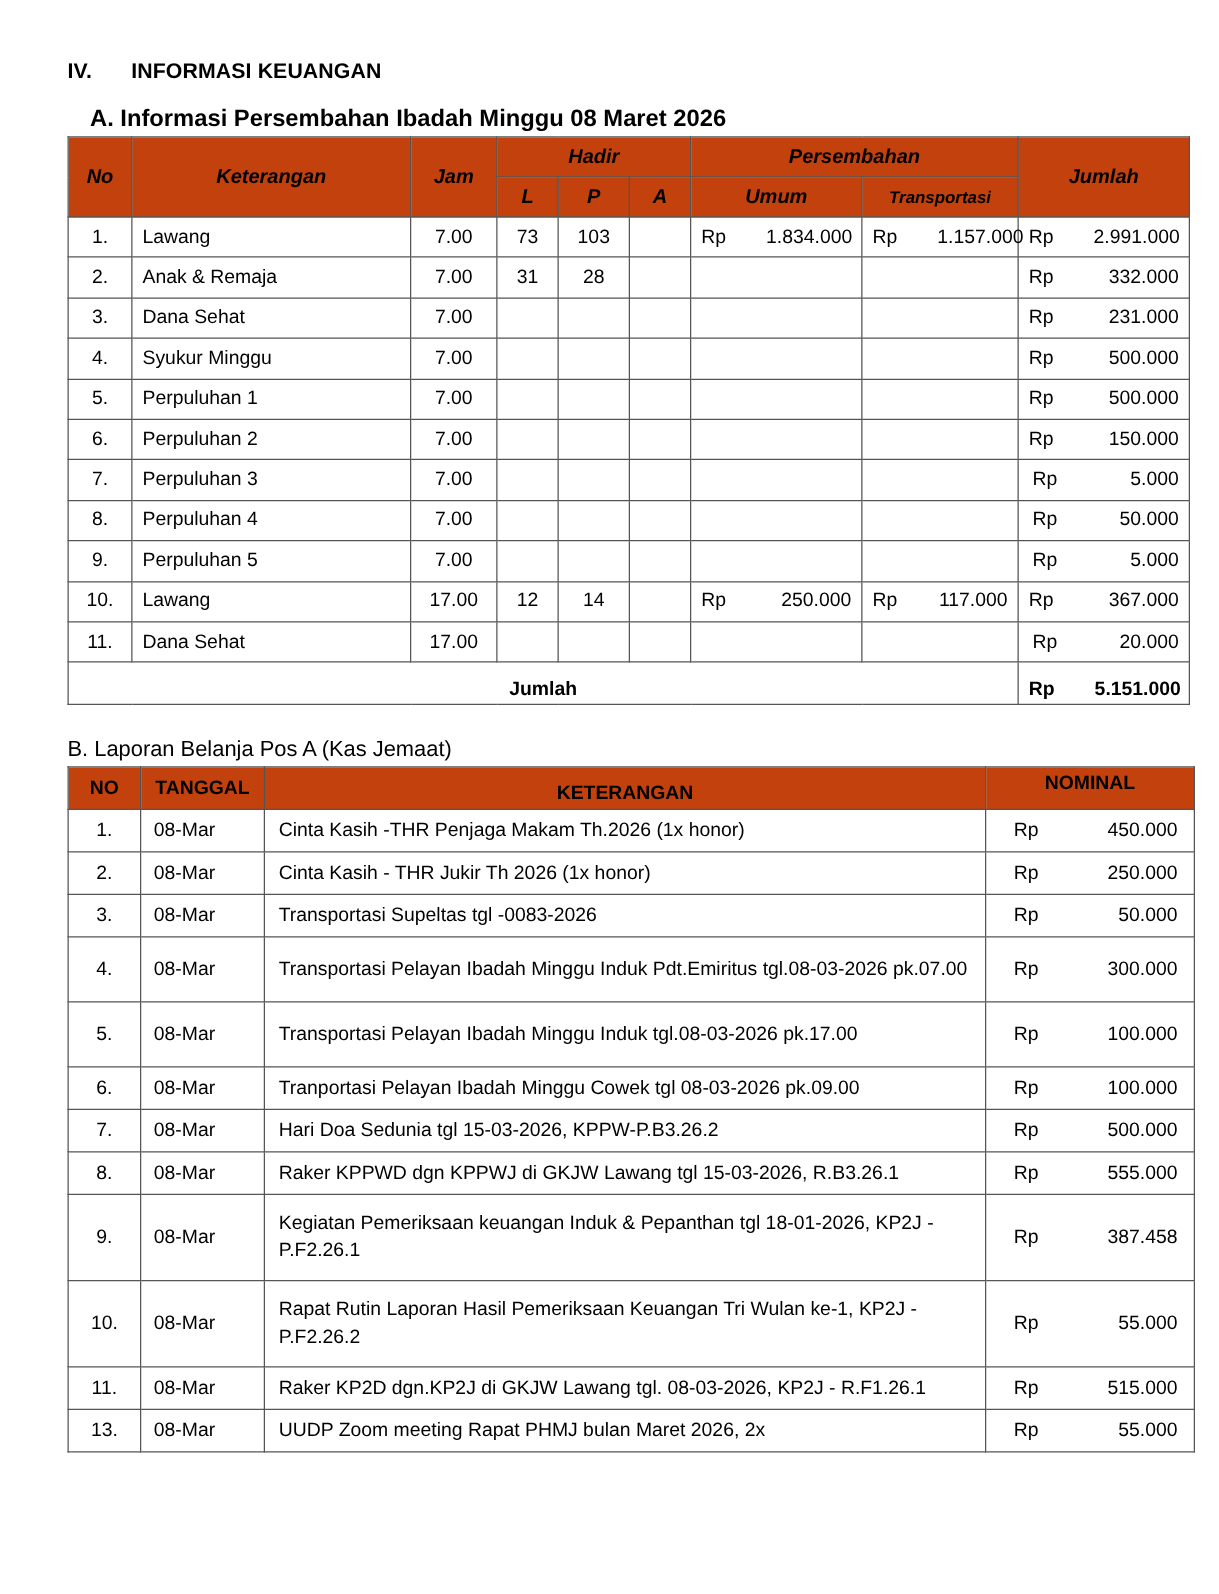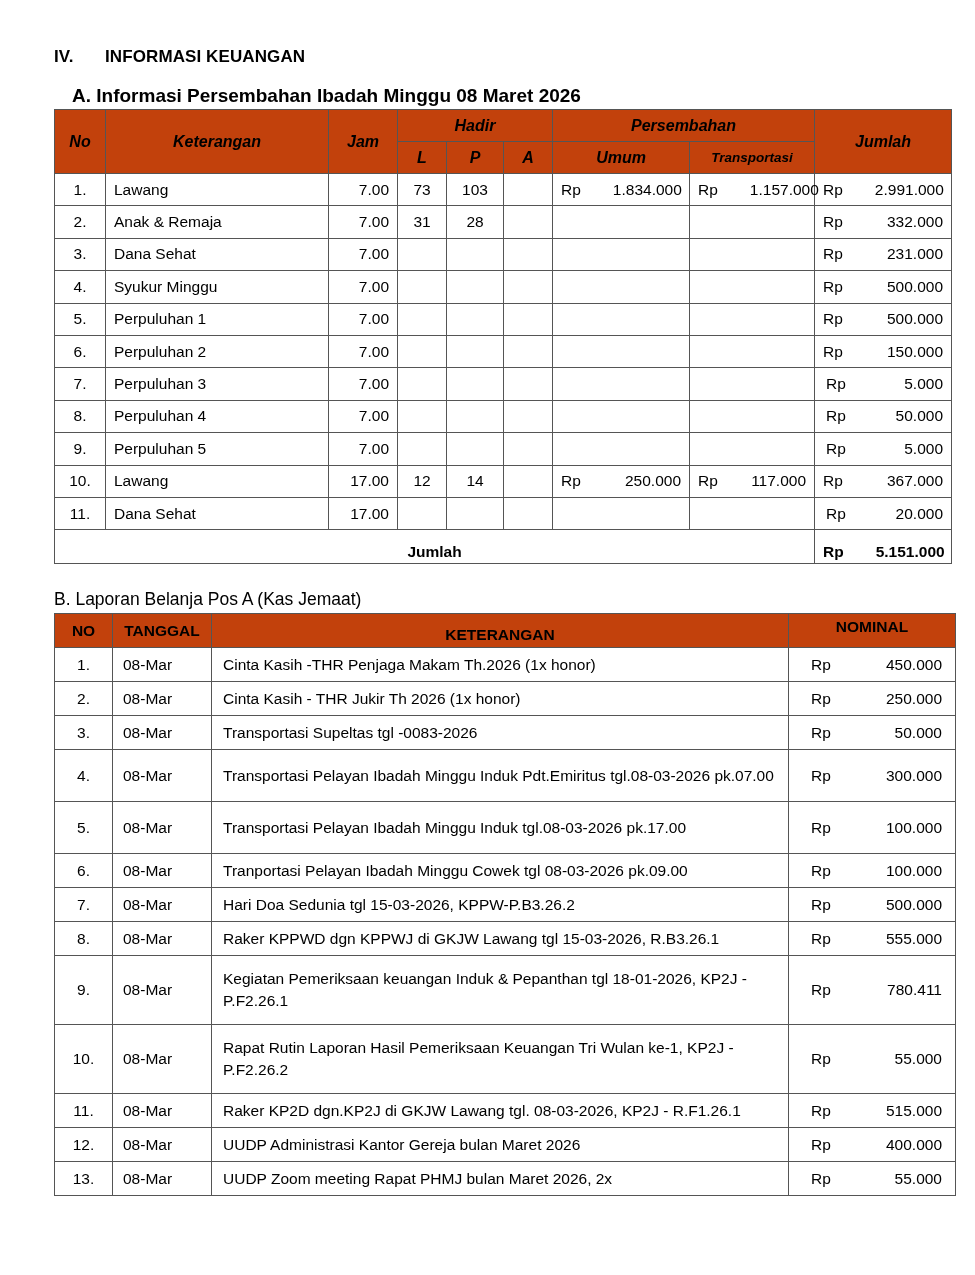--- a/index.html
+++ b/index.html
@@ -27,21 +27,21 @@
       font-size: 15.5px; padding: 0 8px; box-sizing: border-box;
       vertical-align: middle; font-weight: normal;
     }
     th { background: #c2410c; }
     
     #tableA { left: 54px; top: 109px; width: 897px; }
     #tableA th { font-style: italic; font-weight: bold; text-align: center; font-size: 16px; padding: 0 2px; }
     #tableA th.small { font-size: 13.5px; }
     #tableA td { height: 32.4px; }
     #tableA .c { text-align: center; }
-    #tableA .r { text-align: right; border-radius: 12px; }
+    #tableA .r { text-align: center; border-radius: 12px; }
     .money { display: flex; justify-content: space-between; align-items: center; gap: 32px; }
     .money .cur { padding-left: 0; }
     .money.shift .cur { padding-left: 3px; }
     #tableA tr.total td { height: 34px; font-weight: bold; }
     
     #tableB { left: 54px; top: 613px; width: 901px; }
     #tableB th { font-weight: bold; text-align: center; font-size: 15.5px; height: 34px; }
     #tableB th.nom { vertical-align: top; padding-top: 4px; }
     #tableB th.ket { vertical-align: bottom; padding-bottom: 3px; }
     #tableB td { height: 34px; }
@@ -405,21 +405,21 @@
           </div>
         </td>
       </tr>
       <tr class="h3">
         <td class="c">9.</td>
         <td class="date">08-Mar</td>
         <td class="desc">Kegiatan Pemeriksaan keuangan Induk &amp; Pepanthan tgl 18-01-2026, KP2J - P.F2.26.1</td>
         <td class="nomv">
           <div class="money">
             <span class="cur">Rp</span>
-            <span>780.411</span>
+            <span>387.458</span>
           </div>
         </td>
       </tr>
       <tr class="h3">
         <td class="c">10.</td>
         <td class="date">08-Mar</td>
         <td class="desc">Rapat Rutin Laporan Hasil Pemeriksaan Keuangan Tri Wulan ke-1, KP2J - P.F2.26.2</td>
         <td class="nomv">
           <div class="money">
             <span class="cur">Rp</span>
@@ -432,31 +432,20 @@
         <td class="date">08-Mar</td>
         <td class="desc">Raker KP2D dgn.KP2J di GKJW Lawang tgl. 08-03-2026, KP2J - R.F1.26.1</td>
         <td class="nomv">
           <div class="money">
             <span class="cur">Rp</span>
             <span>515.000</span>
           </div>
         </td>
       </tr>
       <tr>
-        <td class="c">12.</td>
-        <td class="date">08-Mar</td>
-        <td class="desc">UUDP Administrasi Kantor Gereja bulan Maret 2026</td>
-        <td class="nomv">
-          <div class="money">
-            <span class="cur">Rp</span>
-            <span>400.000</span>
-          </div>
-        </td>
-      </tr>
-      <tr>
         <td class="c">13.</td>
         <td class="date">08-Mar</td>
         <td class="desc">UUDP Zoom meeting Rapat PHMJ bulan Maret 2026, 2x</td>
         <td class="nomv">
           <div class="money">
             <span class="cur">Rp</span>
             <span>55.000</span>
           </div>
         </td>
       </tr>

